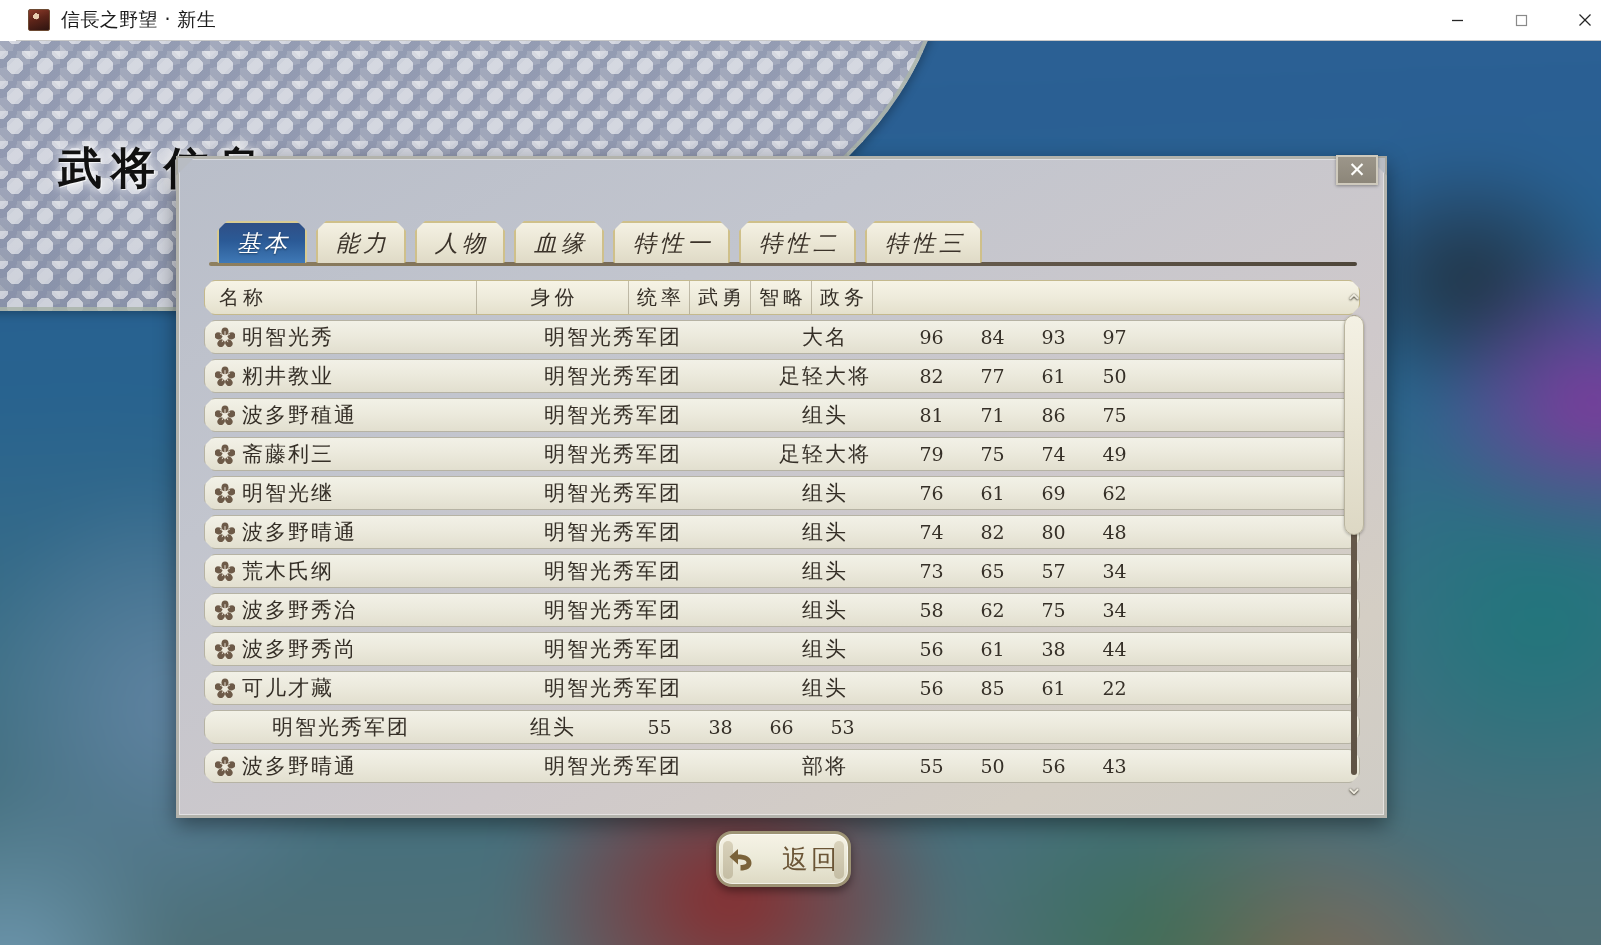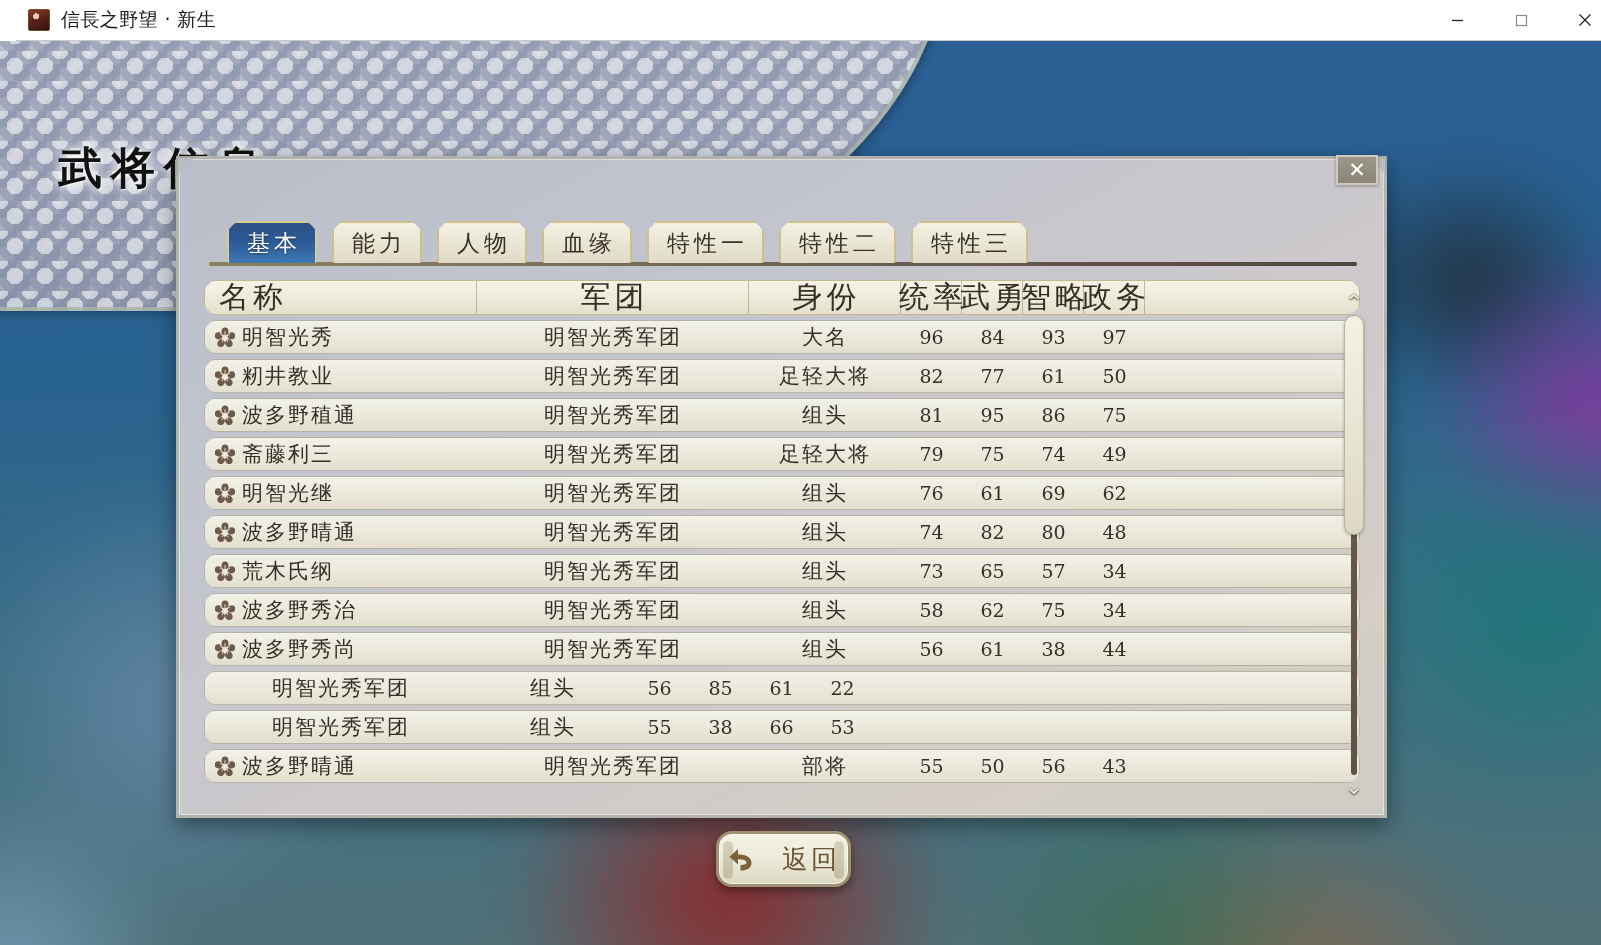--- a/index.html
+++ b/index.html
@@ -142,24 +142,25 @@
     display: flex; align-items: center; justify-content: center;
     color: #fdfdfa;
     font-size: 21px; line-height: 1;
     box-shadow: 0 1px 3px rgba(0,0,0,0.35);
     z-index: 6;
   }
 
   
   .tabs {
     position: absolute;
-    left: 48px; top: 62px;
+    left: 38px; top: 62px;
     display: flex;
-    gap: 15px;
+    gap: 9px;
     z-index: 4;
+    font-style: italic;
   }
   .tab {
     height: 42px;
     min-width: 72px;
     padding: 0 14px;
     display: flex; align-items: center; justify-content: center;
     font-family: "DejaVu Serif", "Liberation Serif", serif;
     font-size: 23px;
     letter-spacing: 4px;
     text-indent: 4px;
@@ -207,21 +208,21 @@
     color: #352f27;
   }
   .thead {
     height: 35px;
     margin-bottom: 5px;
     border-color: #c4b98d;
     background: linear-gradient(180deg, #f6f3e6 0%, #eeebdb 50%, #e4e0cc 100%);
     position: relative;
   }
   .thead .cell {
-    font-size: 30px;
+    font-size: 20px;
     letter-spacing: 4px;
     text-indent: 4px;
     border-right: 1px solid rgba(140,132,110,0.5);
     font-family: Liberation Serif, serif;
   }
   .thead .cell:last-child { border-right: none; }
   .sort-caret {
     position: absolute;
     left: 513px; bottom: -11px;
     font-size: 17px;
@@ -365,21 +366,20 @@
         <div class="tab">特性一</div>
         <div class="tab">特性二</div>
         <div class="tab">特性三</div>
       </div>
     <div class="tab-underline"></div>
 
     <div class="table-wrap">
 
       <div class="row-base thead">
         <div class="cell c-name">名称</div>
-        <div class="cell c-corps">军团</div>
         <div class="cell c-role">身份</div>
         <div class="cell c-stat">统率</div>
         <div class="cell c-stat">武勇</div>
         <div class="cell c-stat">智略</div>
         <div class="cell c-stat">政务</div>
         <div class="sort-caret">⌄</div>
       </div>
 
       <div id="rows-host">
           <div class="row-base trow">
@@ -452,21 +452,21 @@
                   <line x1="10" y1="10" x2="7.2" y2="14.8"></line>
                   <line x1="10" y1="10" x2="12.8" y2="14.8"></line>
                   <line x1="10" y1="10" x2="14.7" y2="7.1"></line>
                 </g>
               </svg>
               <span>波多野稙通</span>
             </div>
             <div class="cell c-corps">明智光秀军团</div>
             <div class="cell c-role">组头</div>
             <div class="cell c-stat">81</div>
-            <div class="cell c-stat">95</div>
+            <div class="cell c-stat">71</div>
             <div class="cell c-stat">86</div>
             <div class="cell c-stat">75</div>
           </div>
           <div class="row-base trow">
             <div class="cell c-name">
               <svg class="mon" viewBox="0 0 20 20">
                 <g fill="#6d5a48">
                   <ellipse cx="10" cy="4.3" rx="3.5" ry="3.9"></ellipse>
                   <ellipse cx="3.6" cy="8.8" rx="3.5" ry="3.9" transform="rotate(-72 3.6 8.8)"></ellipse>
                   <ellipse cx="6.1" cy="16.3" rx="3.5" ry="3.9" transform="rotate(-144 6.1 16.3)"></ellipse>
@@ -619,20 +619,39 @@
               <span>波多野秀尚</span>
             </div>
             <div class="cell c-corps">明智光秀军团</div>
             <div class="cell c-role">组头</div>
             <div class="cell c-stat">56</div>
             <div class="cell c-stat">61</div>
             <div class="cell c-stat">38</div>
             <div class="cell c-stat">44</div>
           </div>
           <div class="row-base trow">
+            <div class="cell c-name">
+              <svg class="mon" viewBox="0 0 20 20">
+                <g fill="#6d5a48">
+                  <ellipse cx="10" cy="4.3" rx="3.5" ry="3.9"></ellipse>
+                  <ellipse cx="3.6" cy="8.8" rx="3.5" ry="3.9" transform="rotate(-72 3.6 8.8)"></ellipse>
+                  <ellipse cx="6.1" cy="16.3" rx="3.5" ry="3.9" transform="rotate(-144 6.1 16.3)"></ellipse>
+                  <ellipse cx="13.9" cy="16.3" rx="3.5" ry="3.9" transform="rotate(144 13.9 16.3)"></ellipse>
+                  <ellipse cx="16.4" cy="8.8" rx="3.5" ry="3.9" transform="rotate(72 16.4 8.8)"></ellipse>
+                </g>
+                <g stroke="#efeade" stroke-width="0.9" stroke-linecap="round">
+                  <line x1="10" y1="10" x2="10" y2="4.6"></line>
+                  <line x1="10" y1="10" x2="5.3" y2="7.1"></line>
+                  <line x1="10" y1="10" x2="7.2" y2="14.8"></line>
+                  <line x1="10" y1="10" x2="12.8" y2="14.8"></line>
+                  <line x1="10" y1="10" x2="14.7" y2="7.1"></line>
+                </g>
+              </svg>
+              <span>可儿才藏</span>
+            </div>
             <div class="cell c-corps">明智光秀军团</div>
             <div class="cell c-role">组头</div>
             <div class="cell c-stat">56</div>
             <div class="cell c-stat">85</div>
             <div class="cell c-stat">61</div>
             <div class="cell c-stat">22</div>
           </div>
           <div class="row-base trow">
             <div class="cell c-corps">明智光秀军团</div>
             <div class="cell c-role">组头</div>

